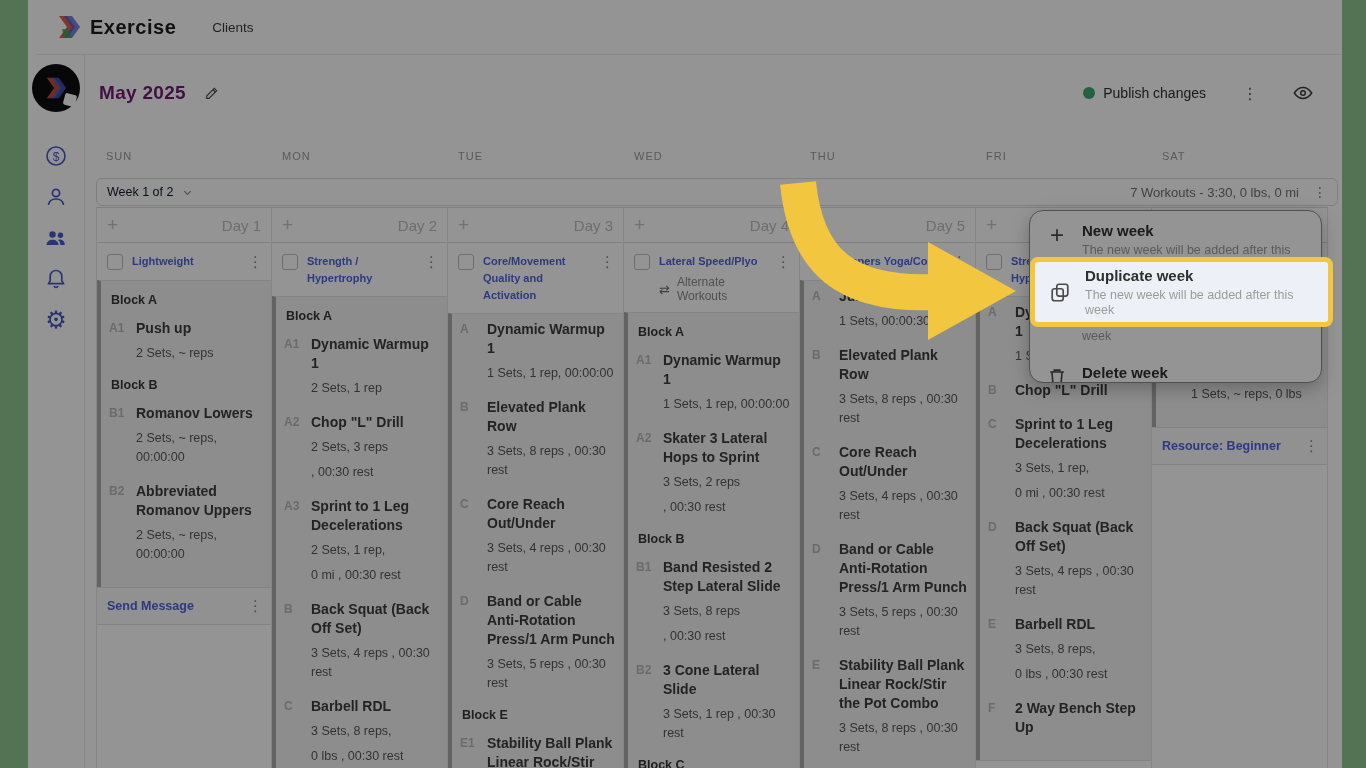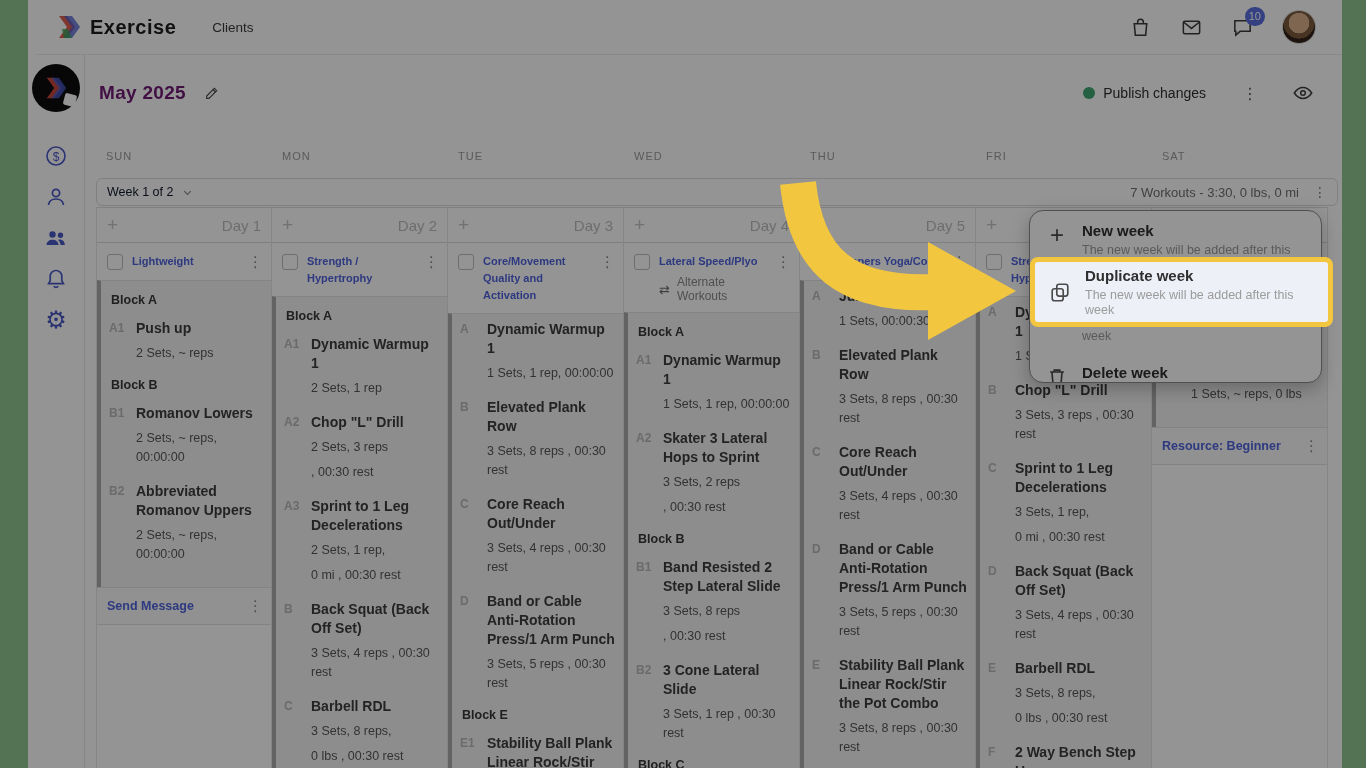--- a/index.html
+++ b/index.html
@@ -124,41 +124,20 @@
         </svg>
         <span class="brand-name">Exercise</span>
       </div>
       <div class="nav-items">
         <span class="nav-item">Dashboard</span>
         <span class="nav-item">Schedule</span>
         <span class="nav-item">Clients</span>
         <span class="nav-item">Group</span>
         <span class="nav-item">Plans</span>
       </div>
-      <div class="nav-right">
-        <span class="nav-icon">
-          <svg viewBox="0 0 24 24" fill="none" stroke="currentColor" stroke-width="1.6">
-            <path d="M5.5 8h13l-1.1 12H6.6L5.5 8z"></path>
-              <path d="M9 8V6.5a3 3 0 0 1 6 0V8"></path>
-          </svg>
-        </span>
-        <span class="nav-icon">
-          <svg viewBox="0 0 24 24" fill="none" stroke="currentColor" stroke-width="1.6">
-            <rect x="3.5" y="5.5" width="17" height="13" rx="1.5"></rect>
-              <path d="M4 6.5 12 13l8-6.5"></path>
-          </svg>
-        </span>
-        <span class="nav-icon">
-          <svg viewBox="0 0 24 24" fill="none" stroke="currentColor" stroke-width="1.6">
-            <path d="M4 5h16v11H9.5L5 20v-4H4z"></path>
-          </svg>
-          <span class="badge">10</span>
-        </span>
-        <span class="avatar"></span>
-      </div>
     </div>
 
     <div class="sidebar">
       <div class="side-logo">
         <svg width="24" height="24" viewBox="0 0 26 26">
           <path d="M3 2 L11 2 L19 13 L11 24 L3 24 L11 13 Z" fill="#d94f3f" opacity="0.9"></path>
           <path d="M8 2 L16 2 L24 13 L16 24 L8 24 L16 13 Z" fill="#4a5bd0" opacity="0.8"></path>
         </svg>
         <span class="notch"></span>
       </div>
@@ -523,21 +502,20 @@
                   <span class="ex-idx">A</span>
                   <div class="ex-content">
                     <div class="ex-name">Dynamic Warmup 1</div>
                     <div class="ex-det">1 Sets, 1 rep, 00:00:00</div>
                   </div>
                 </div>
                 <div class="ex">
                   <span class="ex-idx">B</span>
                   <div class="ex-content">
                     <div class="ex-name">Chop "L" Drill</div>
-                    <div class="ex-det">3 Sets, 3 reps , 00:30 rest</div>
                   </div>
                 </div>
                 <div class="ex">
                   <span class="ex-idx">C</span>
                   <div class="ex-content">
                     <div class="ex-name">Sprint to 1 Leg Decelerations</div>
                     <div class="ex-det">3 Sets, 1 rep,</div>
                     <div class="ex-det">0 mi , 00:30 rest</div>
                   </div>
                 </div>

